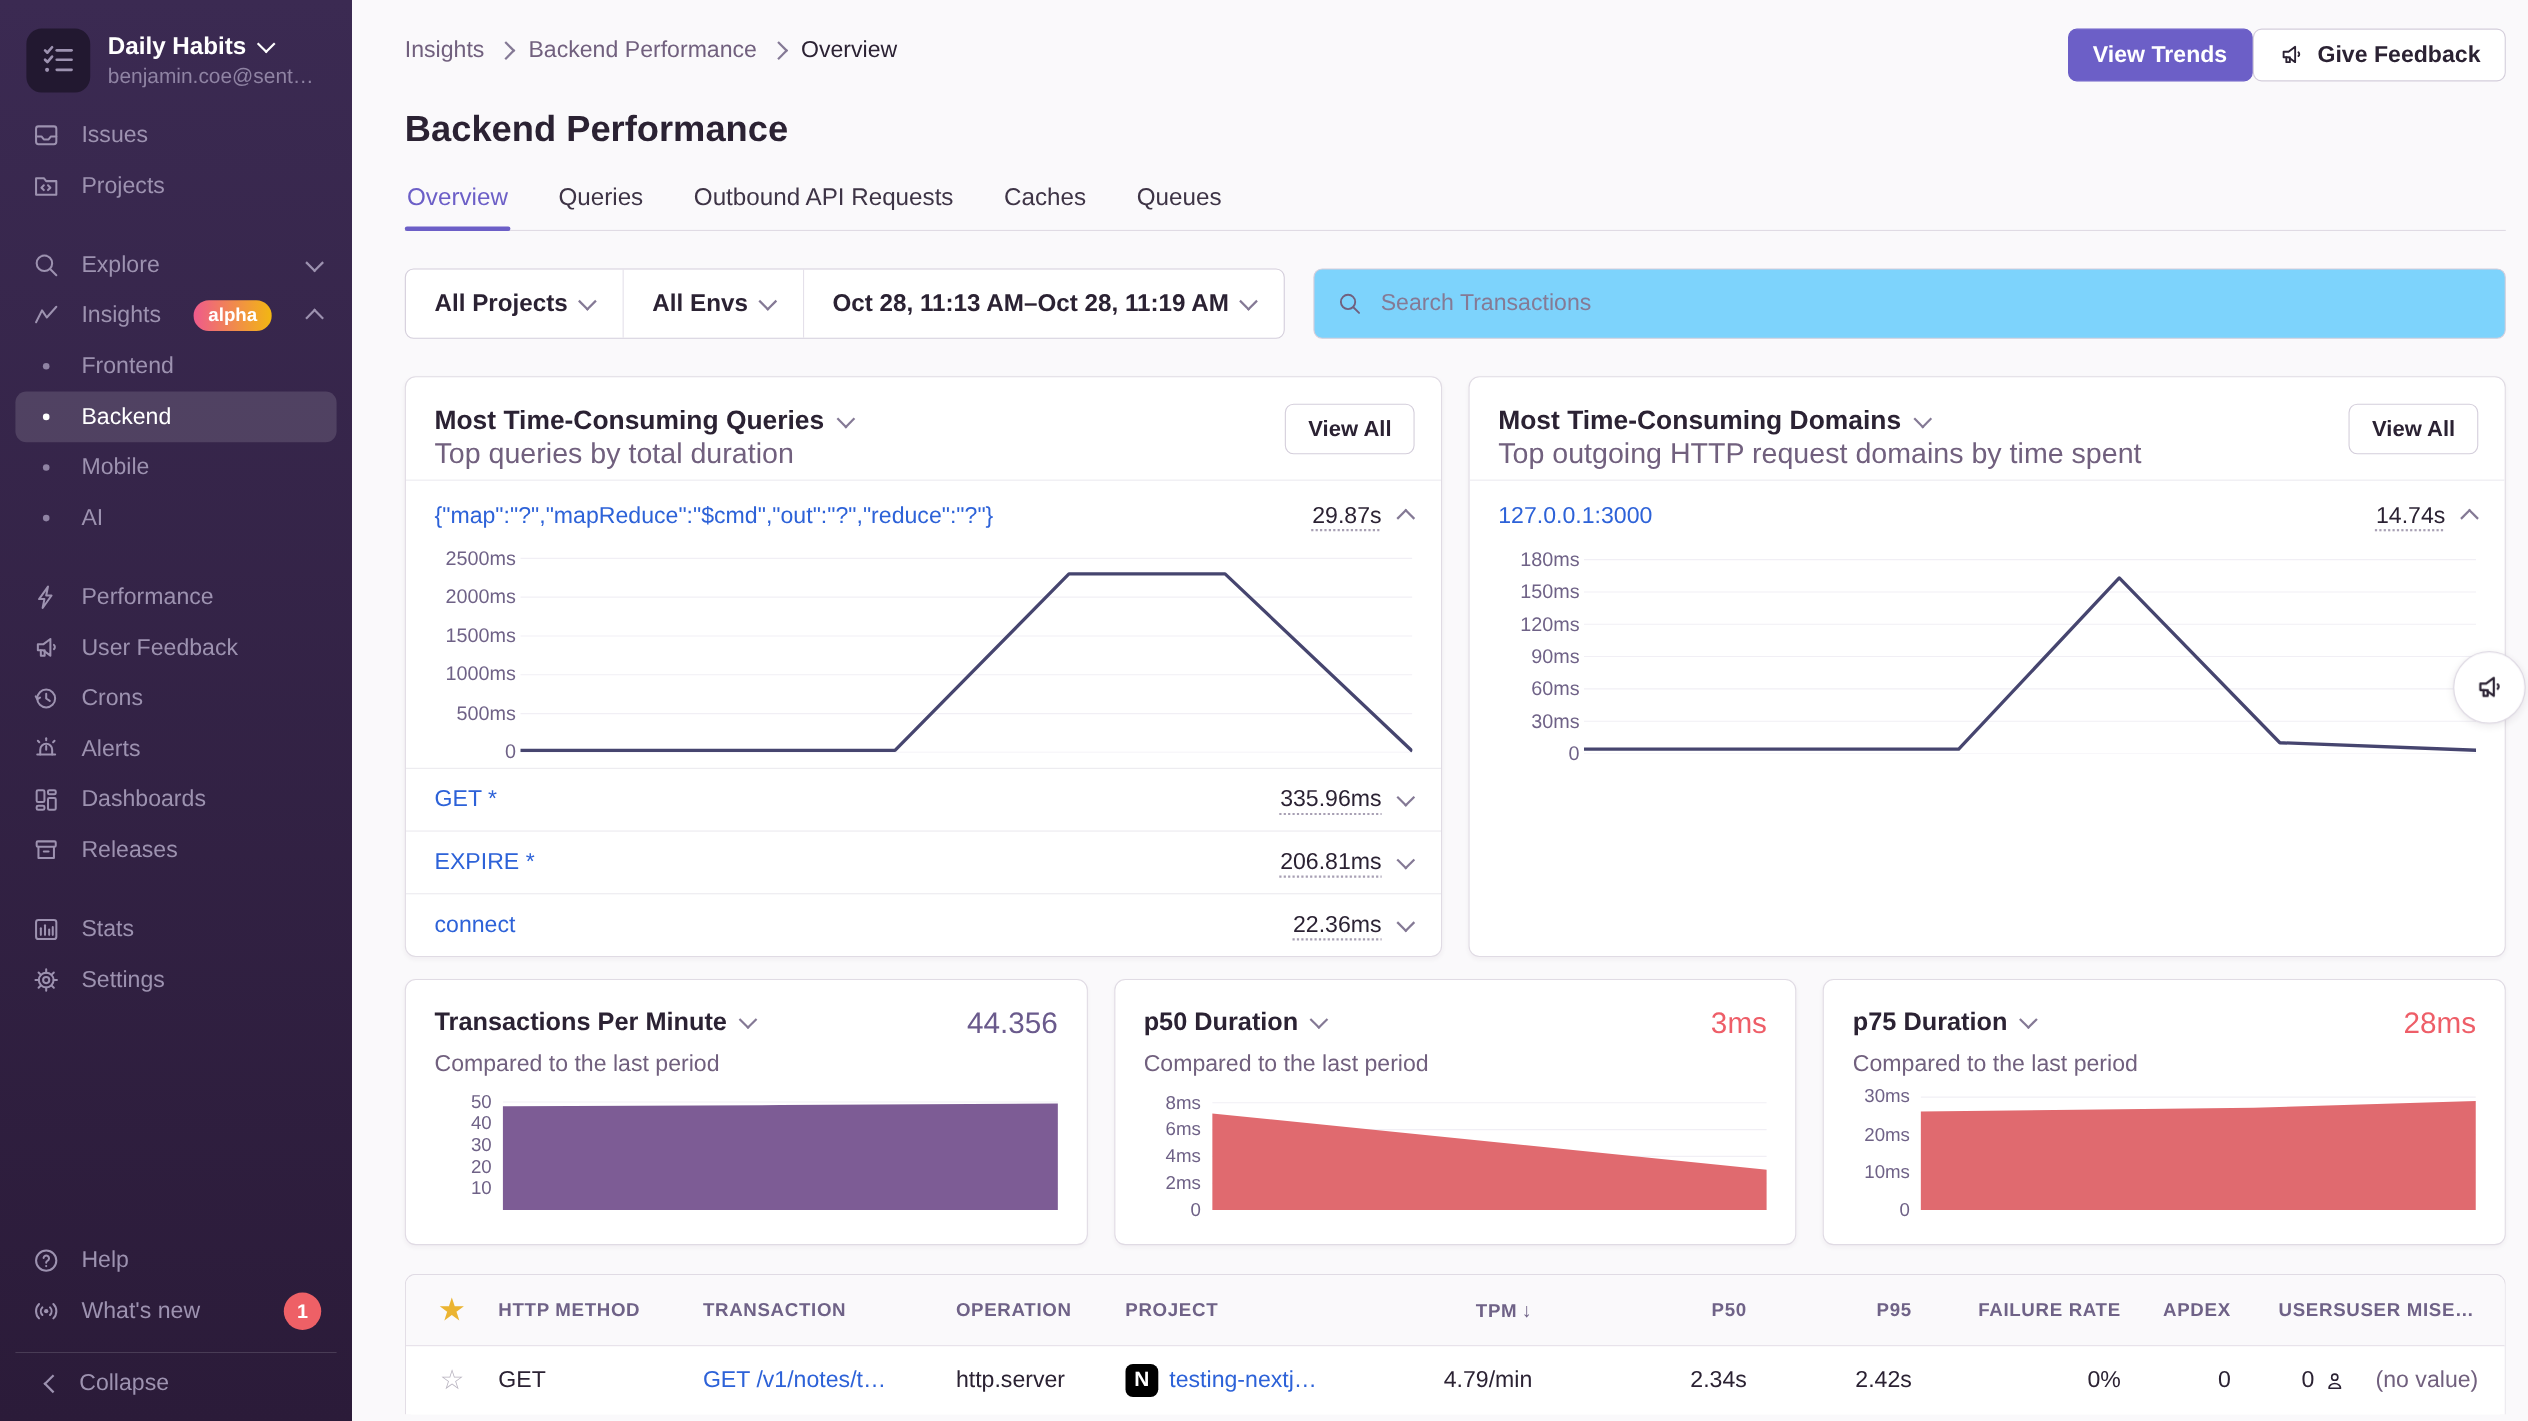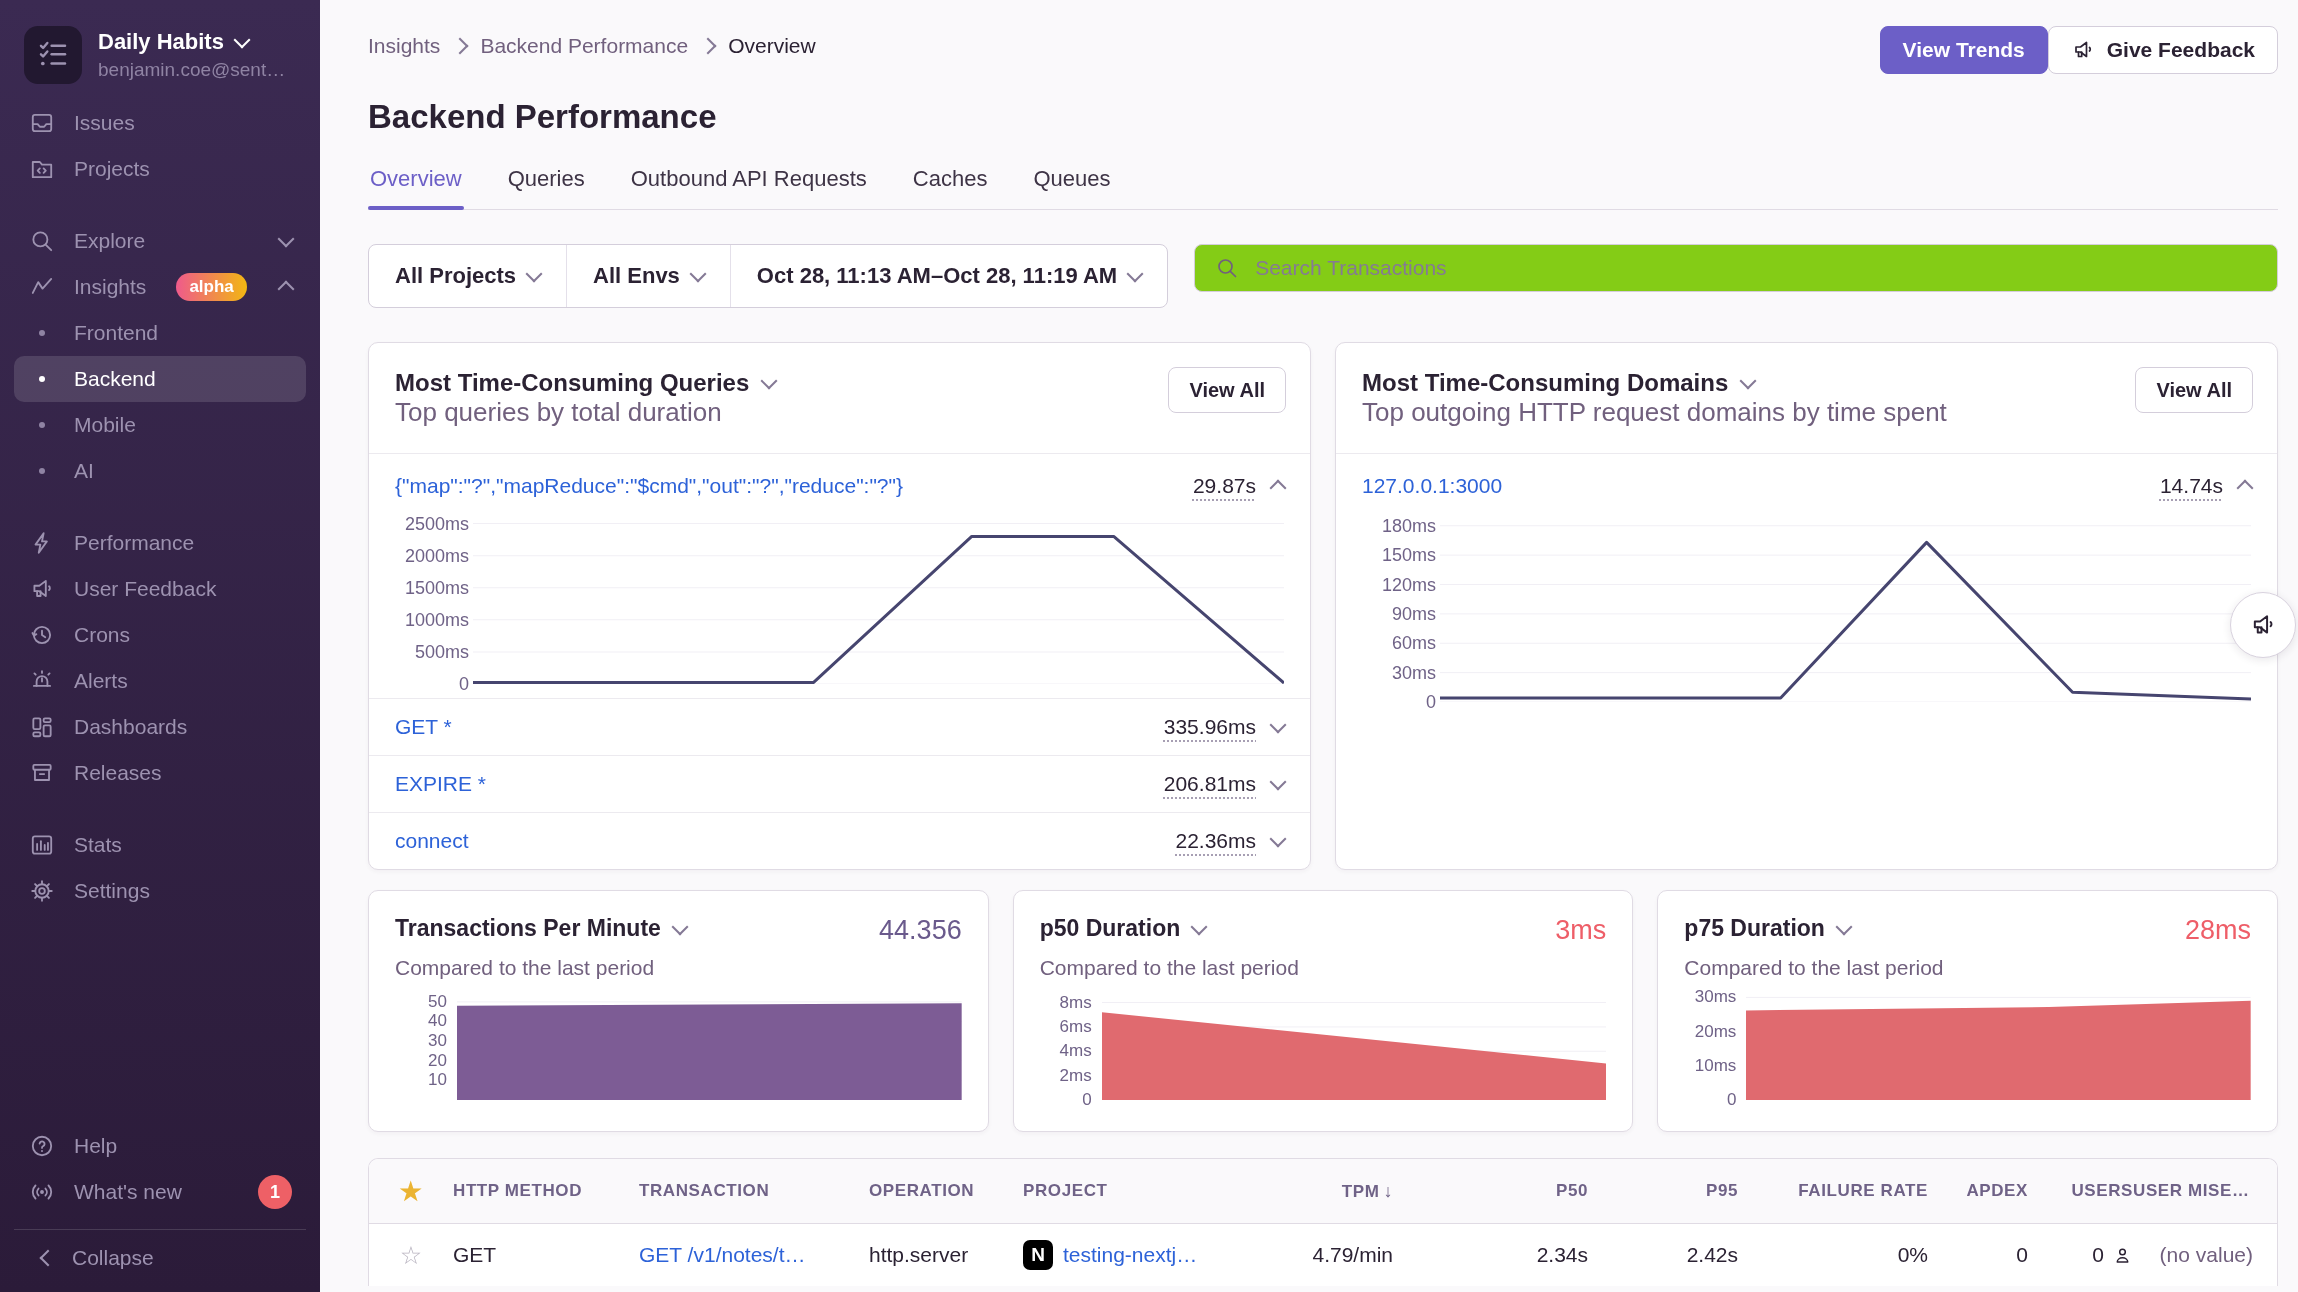--- a/index.html
+++ b/index.html
@@ -55,30 +55,30 @@
   .tabs{display:flex;gap:42px;margin-top:30px;border-bottom:1px solid #E0DBE4}
   .tab{font-size:22px;color:#3E3446;padding:0 2px 17px;position:relative;cursor:pointer}
   .tab.active{color:#6C5FC7}
   .tab.active::after{content:"";position:absolute;left:0;right:0;bottom:-1px;height:4px;border-radius:4px;background:#6C5FC7}
 
   .filters{display:flex;gap:26px;margin-top:34px}
   .filter-pill{display:flex;background:#fff;border:1px solid #D4CEDB;border-radius:8px;height:64px;
                align-items:stretch;box-sizing:border-box;flex:none}
   .filter-seg{display:flex;align-items:center;gap:12px;padding:0 26px;font-size:22px;font-weight:700;cursor:pointer}
   .filter-seg + .filter-seg{border-left:1px solid #E4E0EA}
-  .search{flex:1;display:flex;align-items:center;gap:14px;background:#84cc16;border:1px solid #D4CEDB;
-          border-radius:8px;height:48px;box-sizing:border-box;padding:0 20px}
+  .search{flex:1;display:flex;align-items:center;gap:14px;background:#7dd3fc;border:1px solid #D4CEDB;
+          border-radius:8px;height:64px;box-sizing:border-box;padding:0 20px}
   .search input{border:none;outline:none;font-size:21px;flex:1;color:#2B2233;font-family:inherit;background:transparent}
   .search input::placeholder{color:#857A95}
 
   
   .panels{display:flex;gap:24px;margin-top:34px}
   .panel{flex:1;background:#fff;border:1px solid #E0DBE4;border-radius:10px;height:526px;min-width:0;
          display:flex;flex-direction:column;box-shadow:0 2px 4px rgba(43,34,51,.04);overflow:hidden}
-  .panel-header{padding:26px 26px 25px;border-bottom:1px solid #ECEAEF;position:relative}
+  .panel-header{padding:26px 26px 8px;border-bottom:1px solid #ECEAEF;position:relative}
   .panel-title{font-size:24px;font-weight:700;display:flex;align-items:center;gap:14px}
   .panel-sub{font-size:26px;color:#71607E}
   .view-all{position:absolute;top:24px;right:24px;height:46px;padding:0 20px;font-size:20px;font-weight:700;
             border:1px solid #D4CEDB;border-radius:8px;background:#fff;color:#2B2233;cursor:pointer}
   .metric-row{display:flex;justify-content:space-between;align-items:center;padding:20px 26px 6px;font-size:21px}
   .link{color:#2D62D8;cursor:pointer}
   .val{text-decoration:underline dotted;text-decoration-color:#A79FB3;text-decoration-thickness:2px;text-underline-offset:6px}
   .metric-right{display:flex;align-items:center;gap:16px}
   .panel-rows{margin-top:auto}
   .prow{display:flex;justify-content:space-between;align-items:center;height:56px;padding:0 26px;

